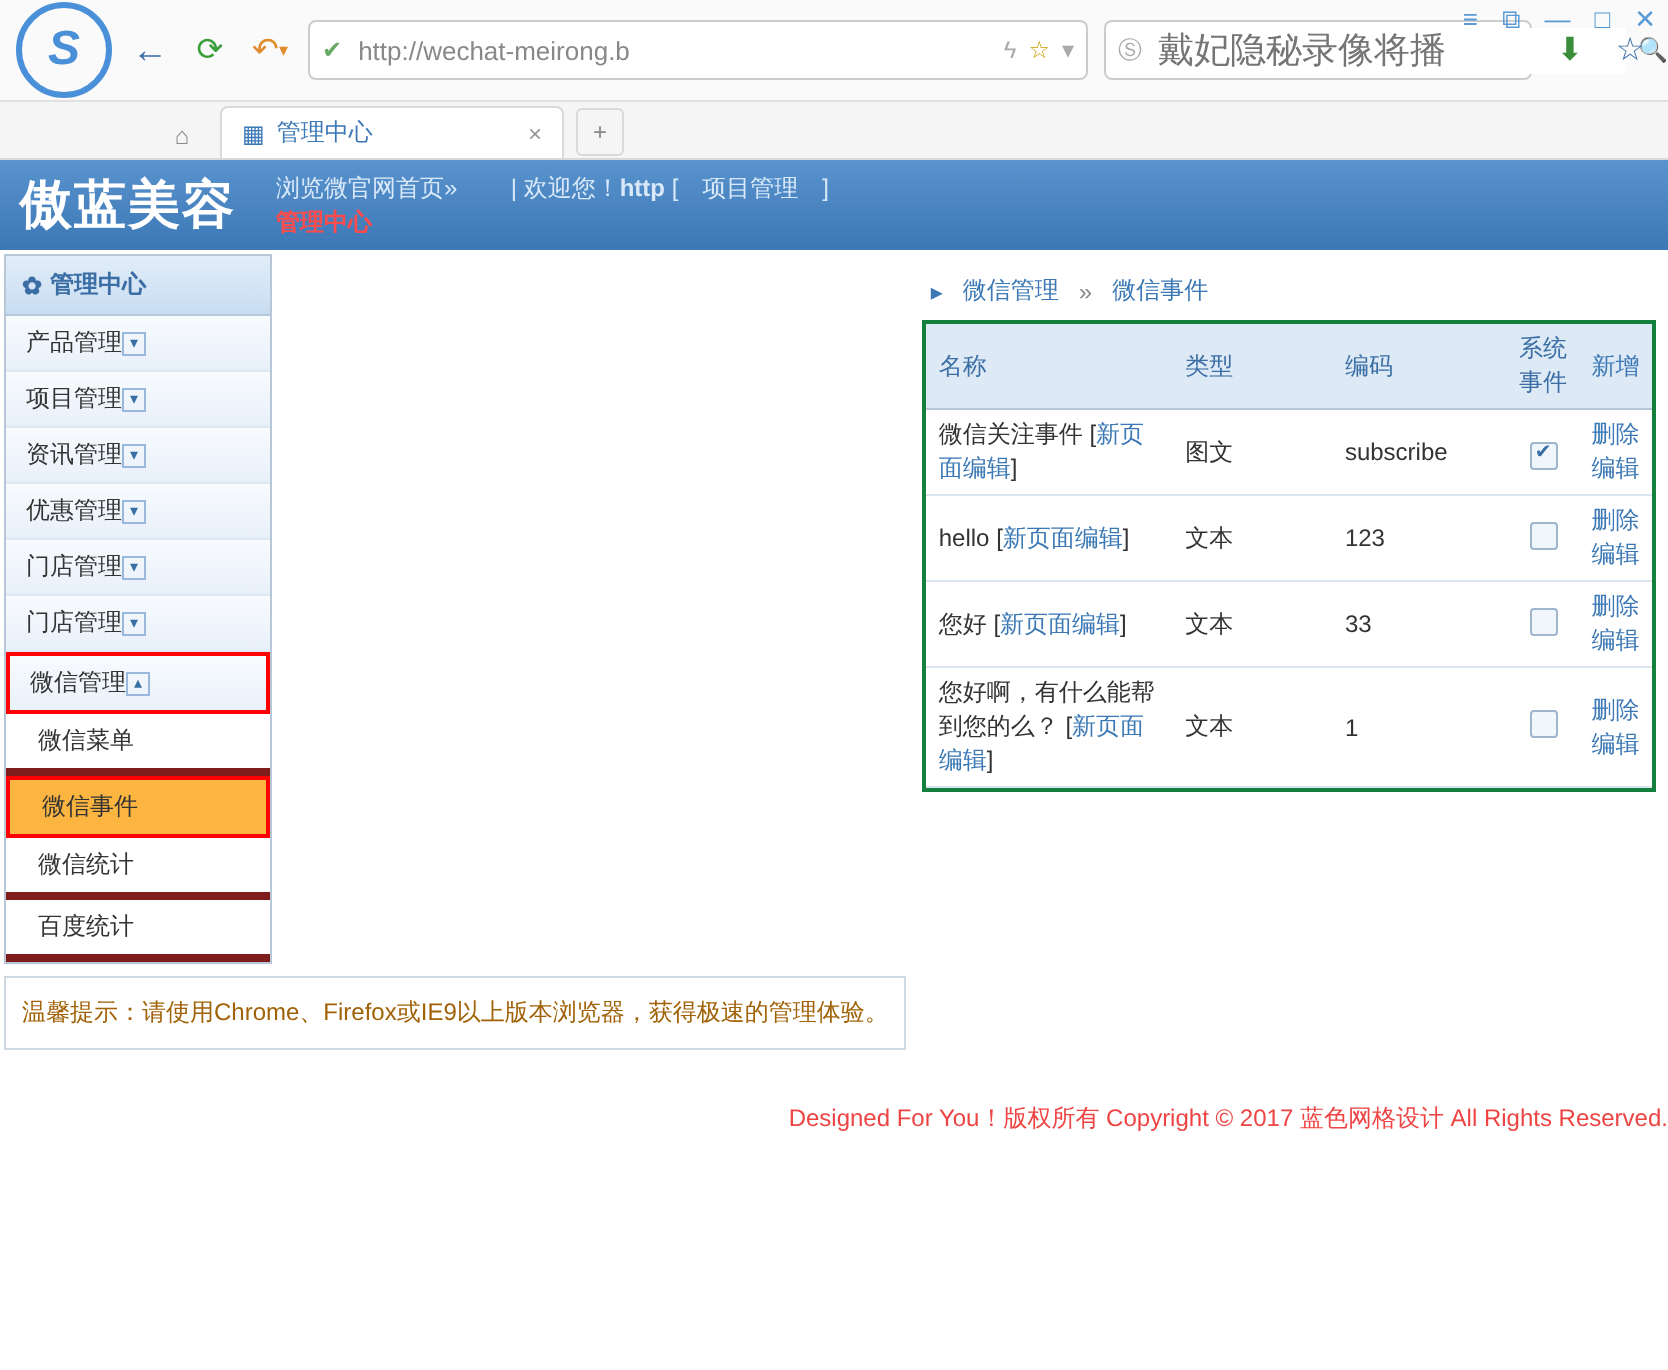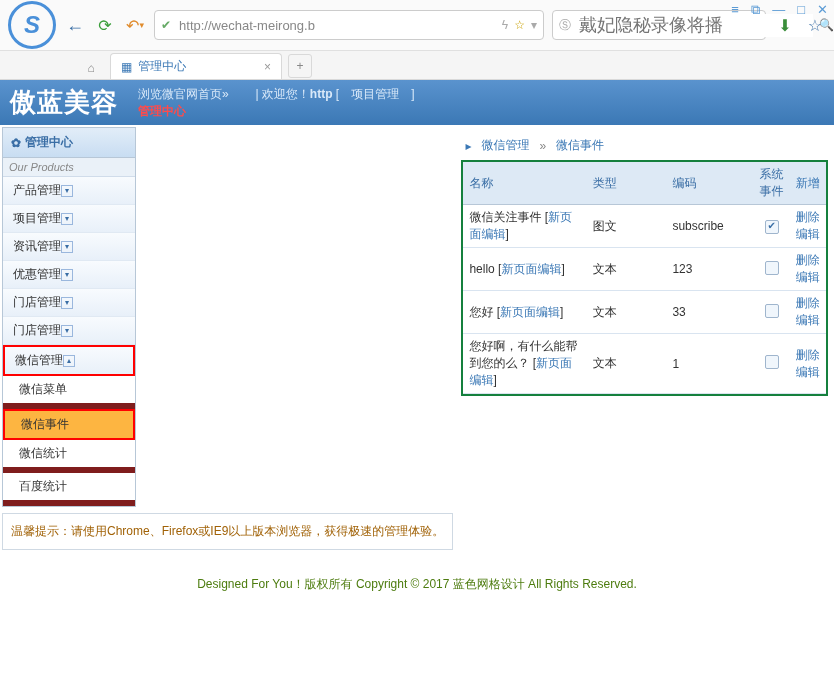--- a/index.html
+++ b/index.html
@@ -23,33 +23,33 @@
  .site-title{font-size:26px;font-weight:bold;letter-spacing:1px}
  .header-link{color:#d9e9f9;font-size:12px}
  .header-link.red{color:#ff4b4b;font-weight:bold}
  .body-wrap{display:flex;align-items:flex-start}
  .sidebar{width:132px;border:1px solid #b7c7d7;margin:2px;background:#fff}
  .side-head{background:linear-gradient(#e2edf8,#c8ddf2);color:#3a6ea5;font-weight:bold;padding:6px 8px;border-bottom:1px solid #b7c7d7;display:flex;align-items:center;gap:4px}
  .side-sub{background:#eaf1f8;color:#888;font-style:italic;padding:3px 6px;font-size:11px;border-bottom:1px solid #d0dcea}
  .side-item{padding:5px 10px;border-bottom:1px solid #e0e9f3;background:linear-gradient(#f8fbfe,#e8f0f9);display:flex;justify-content:flex-start;align-items:center;cursor:pointer;color:#333}
  .side-item .arrow{width:10px;height:10px;border:1px solid #9ab7dd;color:#3a6ea5;display:flex;align-items:center;justify-content:center;font-size:8px;line-height:1}
  .side-item.hl{border:2px solid #ff0000}
- .side-child{padding:5px 16px;border-bottom:6px solid #7f1d1d;cursor:pointer;background:#fff}
+ .side-child{padding:5px 16px;border-bottom:4px solid #7f1d1d;cursor:pointer;background:#fff}
  .side-child.active{background:#fdb541;border:2px solid #ff0000}
  .tip-box{border:1px solid #cfd9e3;margin:6px 2px;padding:8px;color:#a16207;line-height:1.6;font-size:12px}
  .main{flex:1;padding:6px}
  .crumb{color:#3b78b5;padding:6px 4px;display:flex;gap:10px;align-items:center}
  .crumb .sep{color:#888}
  .table-wrap{border:2px solid #15803d}
  table{width:100%;border-collapse:collapse}
  th{background:#dde9f5;color:#3a6ea5;text-align:left;padding:4px 6px;border-bottom:1px solid #b7c7d7;font-weight:normal}
  td{padding:4px 6px;border-bottom:1px solid #d9e4f0;vertical-align:middle}
  .link{color:#3b78b5;cursor:pointer}
  .cb{display:inline-block;width:12px;height:12px;border:1px solid #9fb5cd;border-radius:2px;background:#f0f6fc;text-align:center;line-height:10px;font-size:10px;color:#3a6ea5}
- .footer{text-align:center;color:#4d7c0f;padding:20px 0;font-size:12px}
+ .footer{text-align:right;color:#ef4444;padding:20px 0;font-size:12px}
  .star{color:#c8a000}
 </style>
 </head>
 <body>
 
 <div class="win-controls">
  <span>≡</span>
  <span>⧉</span>
  <span>—</span>
  <span>□</span>
@@ -104,21 +104,20 @@
   </div>
  </div>
 
  <div class="body-wrap">
   <div>
    <div class="sidebar">
     <div class="side-head">
      <span>✿</span>
      <span>管理中心</span>
     </div>
-    <div class="side-sub">Our Products</div>
     <div class="side-item">
             <span>产品管理</span>
             <span class="arrow">▾</span>
           </div>
     <div class="side-item">
             <span>项目管理</span>
             <span class="arrow">▾</span>
           </div>
     <div class="side-item">
             <span>资讯管理</span>

